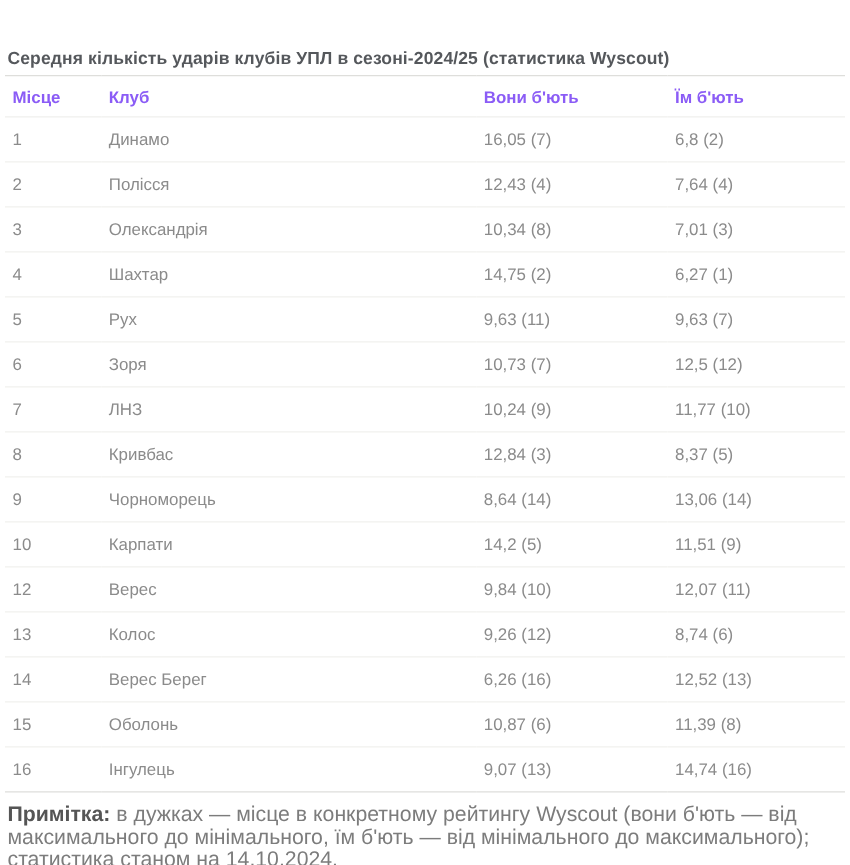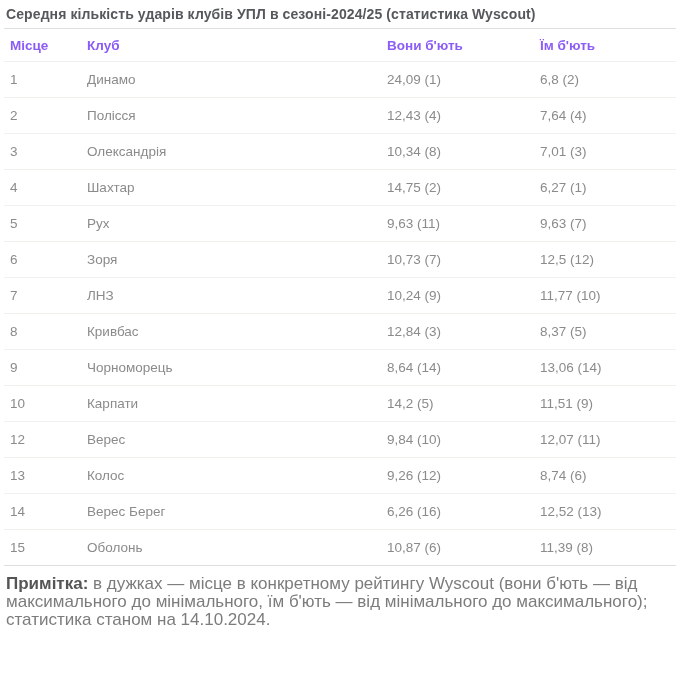--- a/index.html
+++ b/index.html
@@ -14,20 +14,21 @@
   .page {
     width: 672px;
     padding: 0 4px;
   }
   .title {
     font-size: 14px;
     font-weight: bold;
     color: #55585c;
     padding: 6px 2px 6px 2px;
     letter-spacing: 0.1px;
+    margin-top: 32px;
   }
   table.stats {
     width: 672px;
     border-collapse: collapse;
     table-layout: fixed;
     font-size: 13.5px;
     color: #8b8b8b;
   }
   table.stats th, table.stats td {
     box-sizing: border-box;
@@ -84,21 +85,21 @@
         <th>Місце</th>
         <th>Клуб</th>
         <th>Вони б'ють</th>
         <th>Їм б'ють</th>
       </tr>
     </thead>
     <tbody id="rows">
         <tr>
           <td>1</td>
           <td>Динамо</td>
-          <td>24,09 (1)</td>
+          <td>16,05 (7)</td>
           <td>6,8 (2)</td>
         </tr>
         <tr>
           <td>2</td>
           <td>Полісся</td>
           <td>12,43 (4)</td>
           <td>7,64 (4)</td>
         </tr>
         <tr>
           <td>3</td>
@@ -165,17 +166,23 @@
           <td>Верес Берег</td>
           <td>6,26 (16)</td>
           <td>12,52 (13)</td>
         </tr>
         <tr>
           <td>15</td>
           <td>Оболонь</td>
           <td>10,87 (6)</td>
           <td>11,39 (8)</td>
         </tr>
+        <tr>
+          <td>16</td>
+          <td>Інгулець</td>
+          <td>9,07 (13)</td>
+          <td>14,74 (16)</td>
+        </tr>
       </tbody>
   </table>
 
   <div class="note"><b>Примітка:</b><span> в дужках — місце в конкретному рейтингу Wyscout (вони б'ють — від максимального до мінімального, їм б'ють — від мінімального до максимального); статистика станом на 14.10.2024.</span></div>
 </div>
 
 </body></html>

